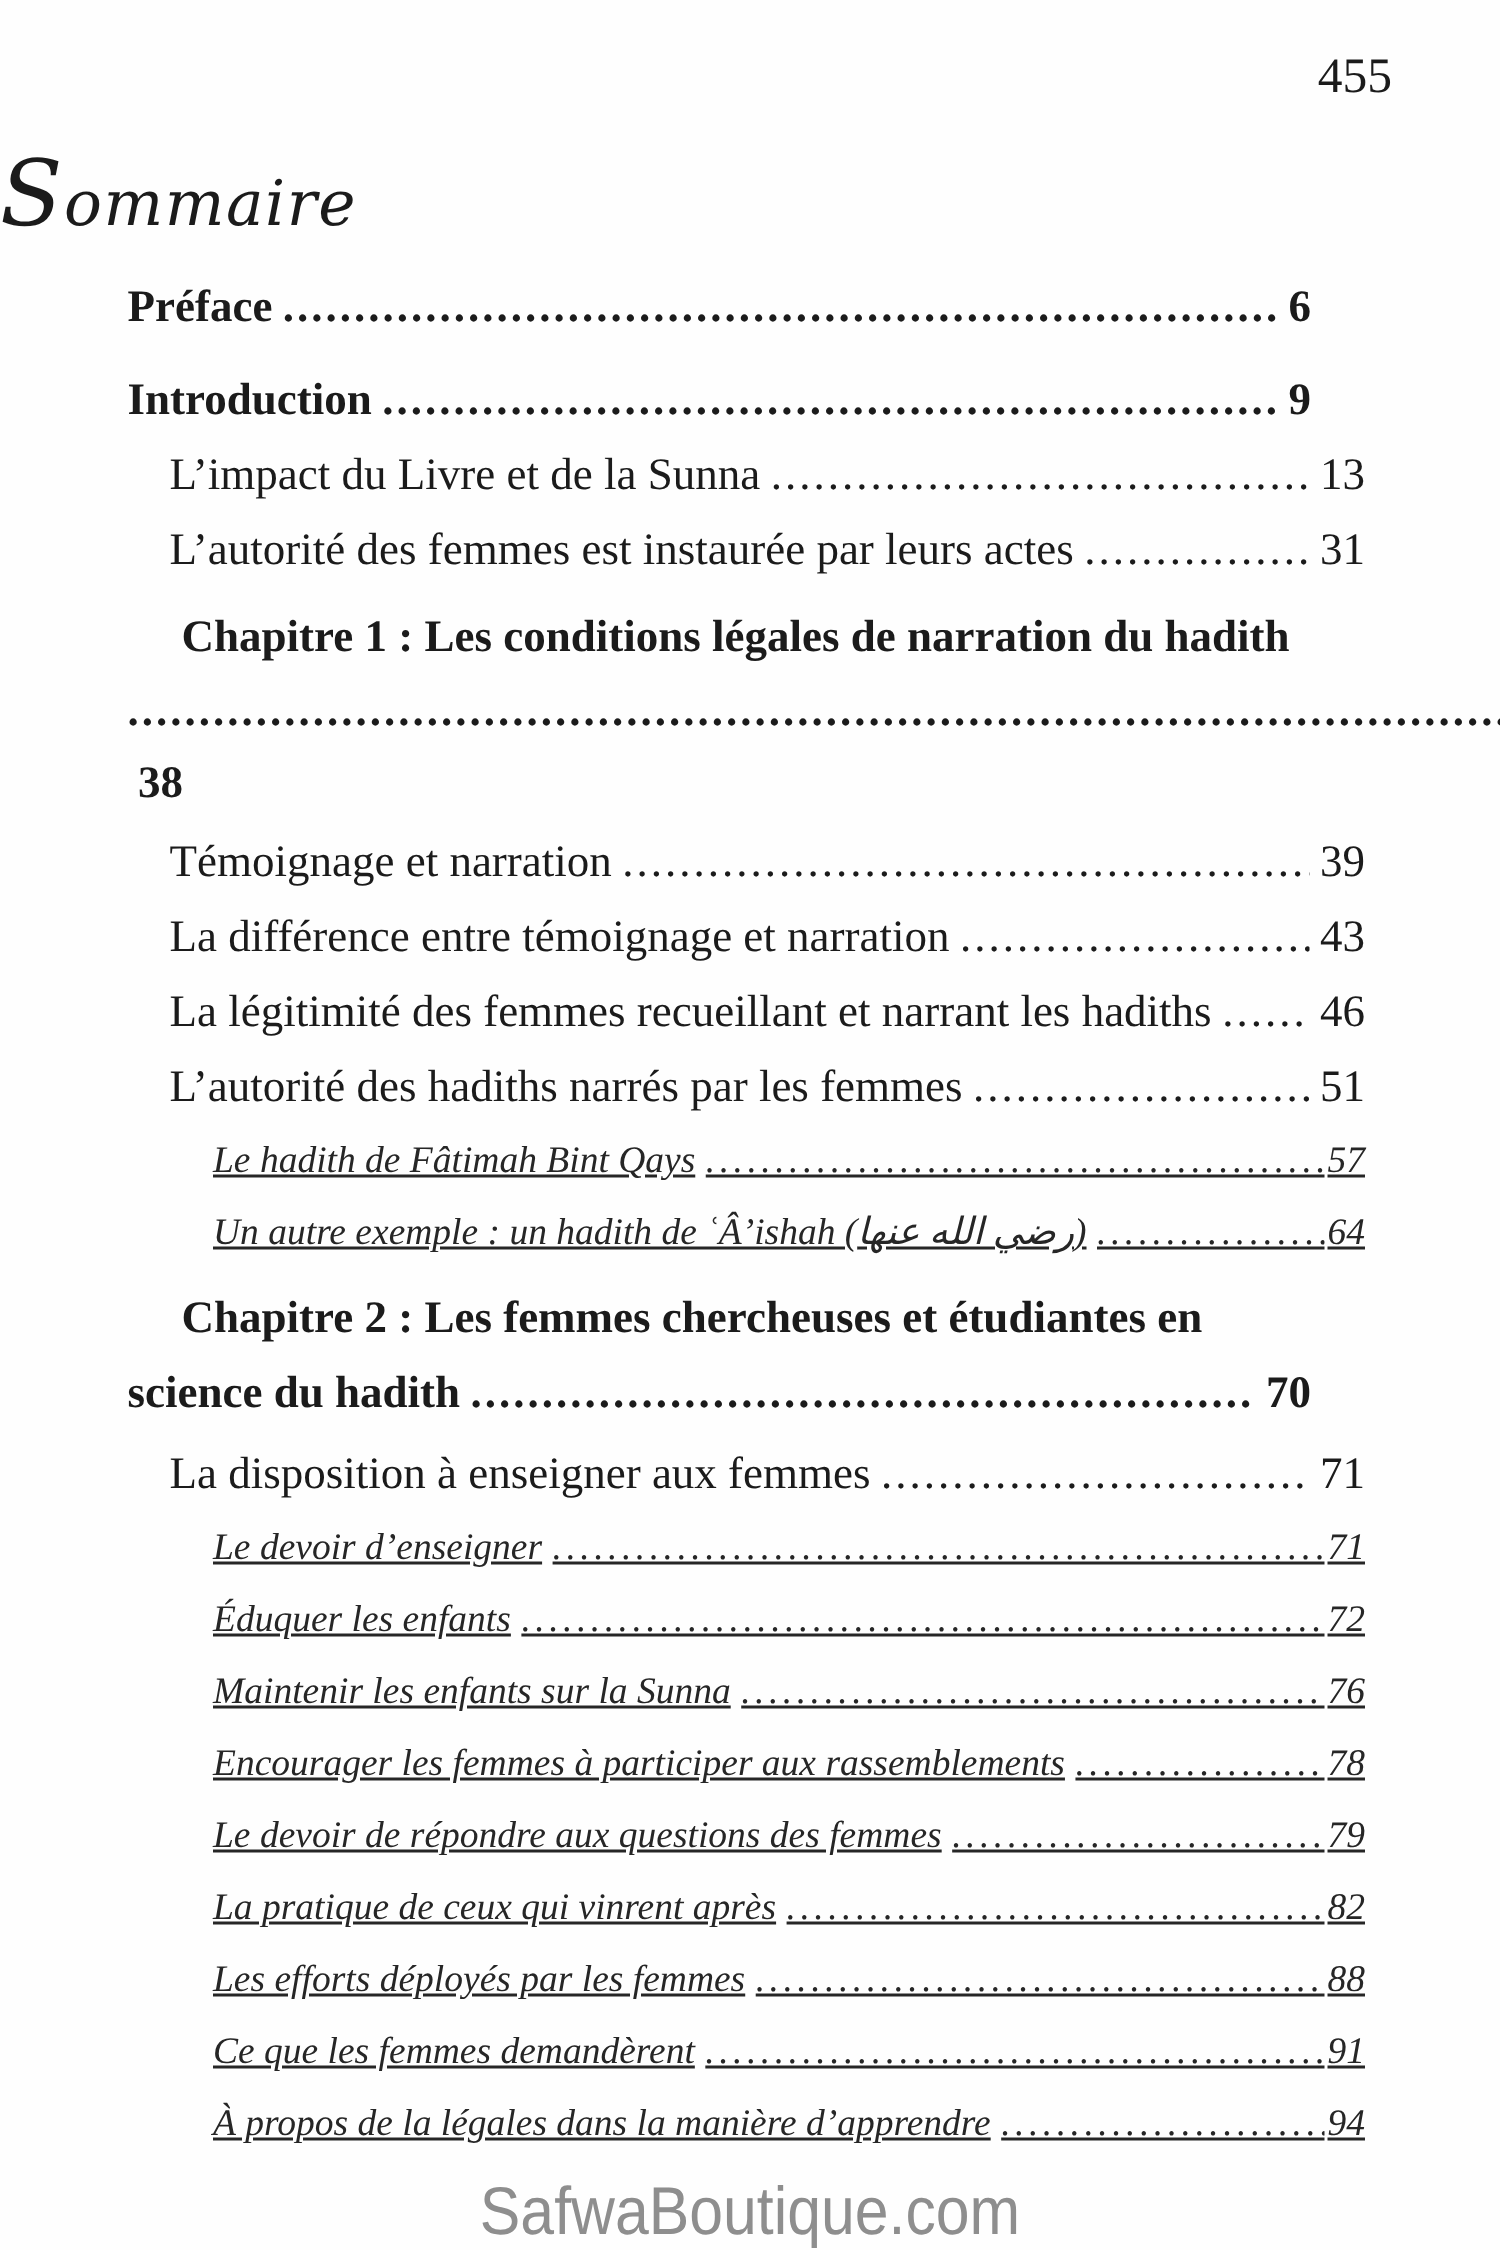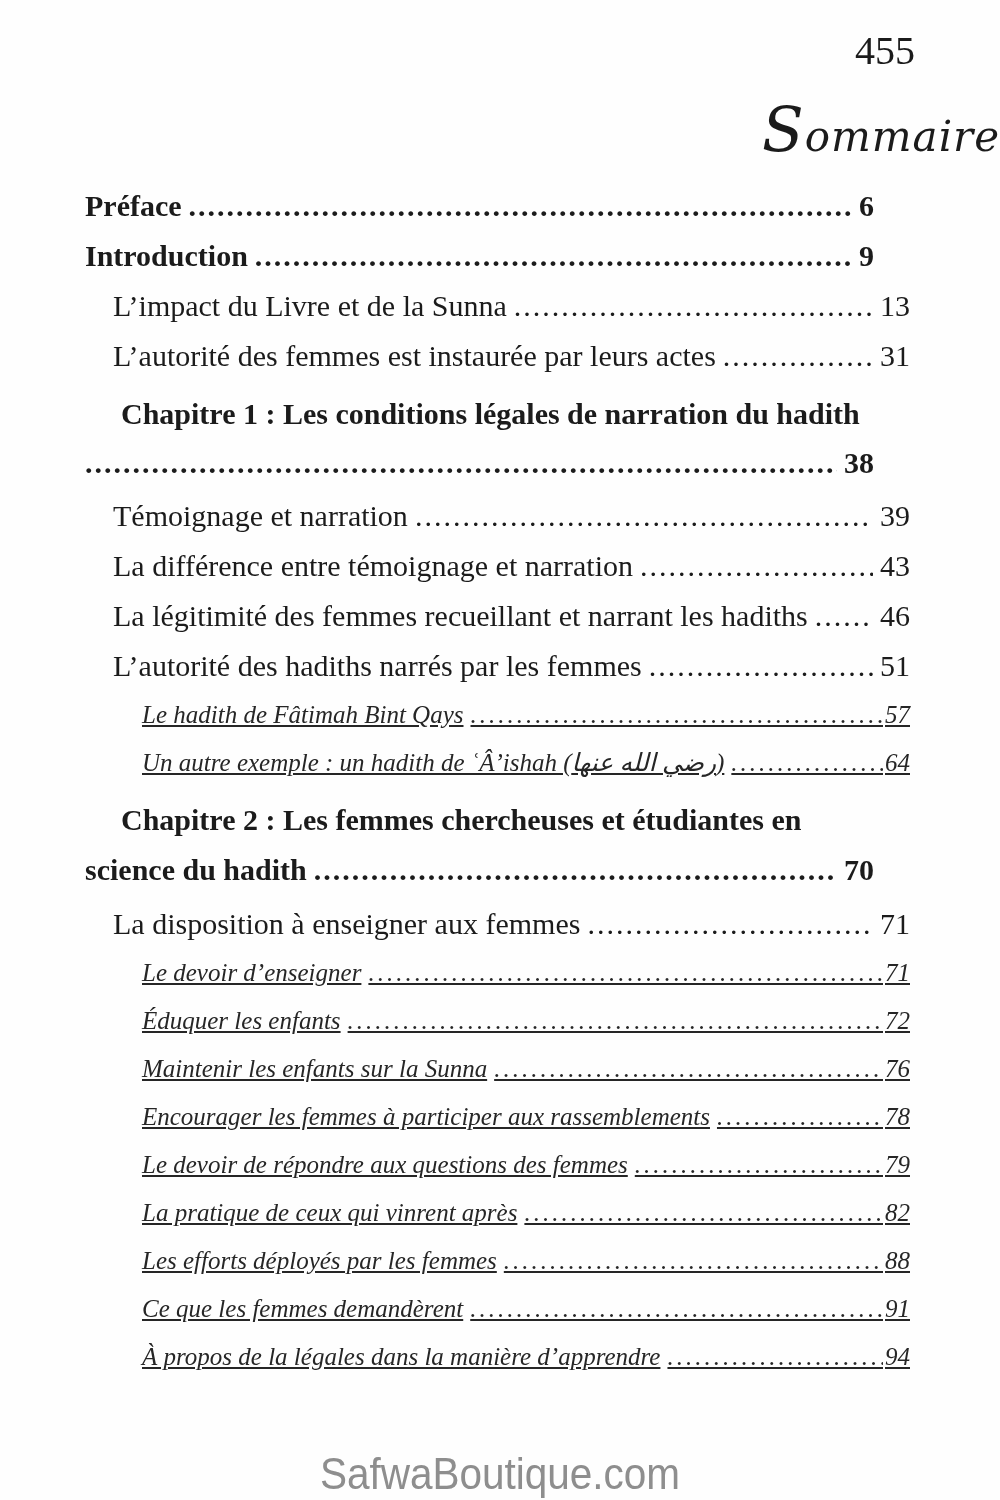--- a/index.html
+++ b/index.html
@@ -12,46 +12,46 @@
     width: 1000px;
     height: 1500px;
     background: #fefefe;
     overflow: hidden;
     font-family: "Liberation Serif", "DejaVu Serif", serif;
     color: #1b1b1b;
   }
   .page-number {
     position: absolute;
     top: 34px;
-    right: 85px;
-    font-size: 40px;
+    right: 72px;
+    font-size: 33px;
     line-height: 34px;
   }
   .title {
     margin: 100px 0 14px 0;
-    text-align: right;
+    text-align: left;
     font-family: "DejaVu Serif", serif;
     font-style: italic;
     font-weight: 500;
     font-size: 42px;
     letter-spacing: 1px;
     line-height: 60px;
   }
   .title::first-letter {
     font-size: 1.45em;
   }
   .toc {
     margin: 0 90px 0 85px;
   }
   .entry { }
   .entry .row {
     display: flex;
     align-items: baseline;
   }
-  .entry.bold { font-weight: 700; }
+  .entry.bold { font-weight: 700; margin-top: 12px; }
   .entry.bold, .entry.normal {
     font-size: 30px;
     line-height: 50px;
   }
   .entry.italic {
     font-style: italic;
     font-size: 25px;
     line-height: 48px;
     color: #262626;
     text-decoration: underline;
@@ -75,21 +75,21 @@
   .entry.italic .dots::before { letter-spacing: 3px; }
   .num {
     white-space: nowrap;
     padding-left: 7px;
   }
   .entry.italic .num { padding-left: 2px; }
   .entry.wrap, .entry.twoline {
     margin-top: 8px;
     margin-bottom: 4px;
   }
-  .entry.wrap .row { line-height: 48px; }
+  .entry.wrap .row { line-height: 48px; flex-direction: column; }
   .footer {
     position: absolute;
     left: 0;
     right: 0;
     bottom: 2px;
     text-align: center;
     font-family: "Liberation Sans", "DejaVu Sans", sans-serif;
     font-size: 45px;
     line-height: 48px;
     color: #8e8e8e;

